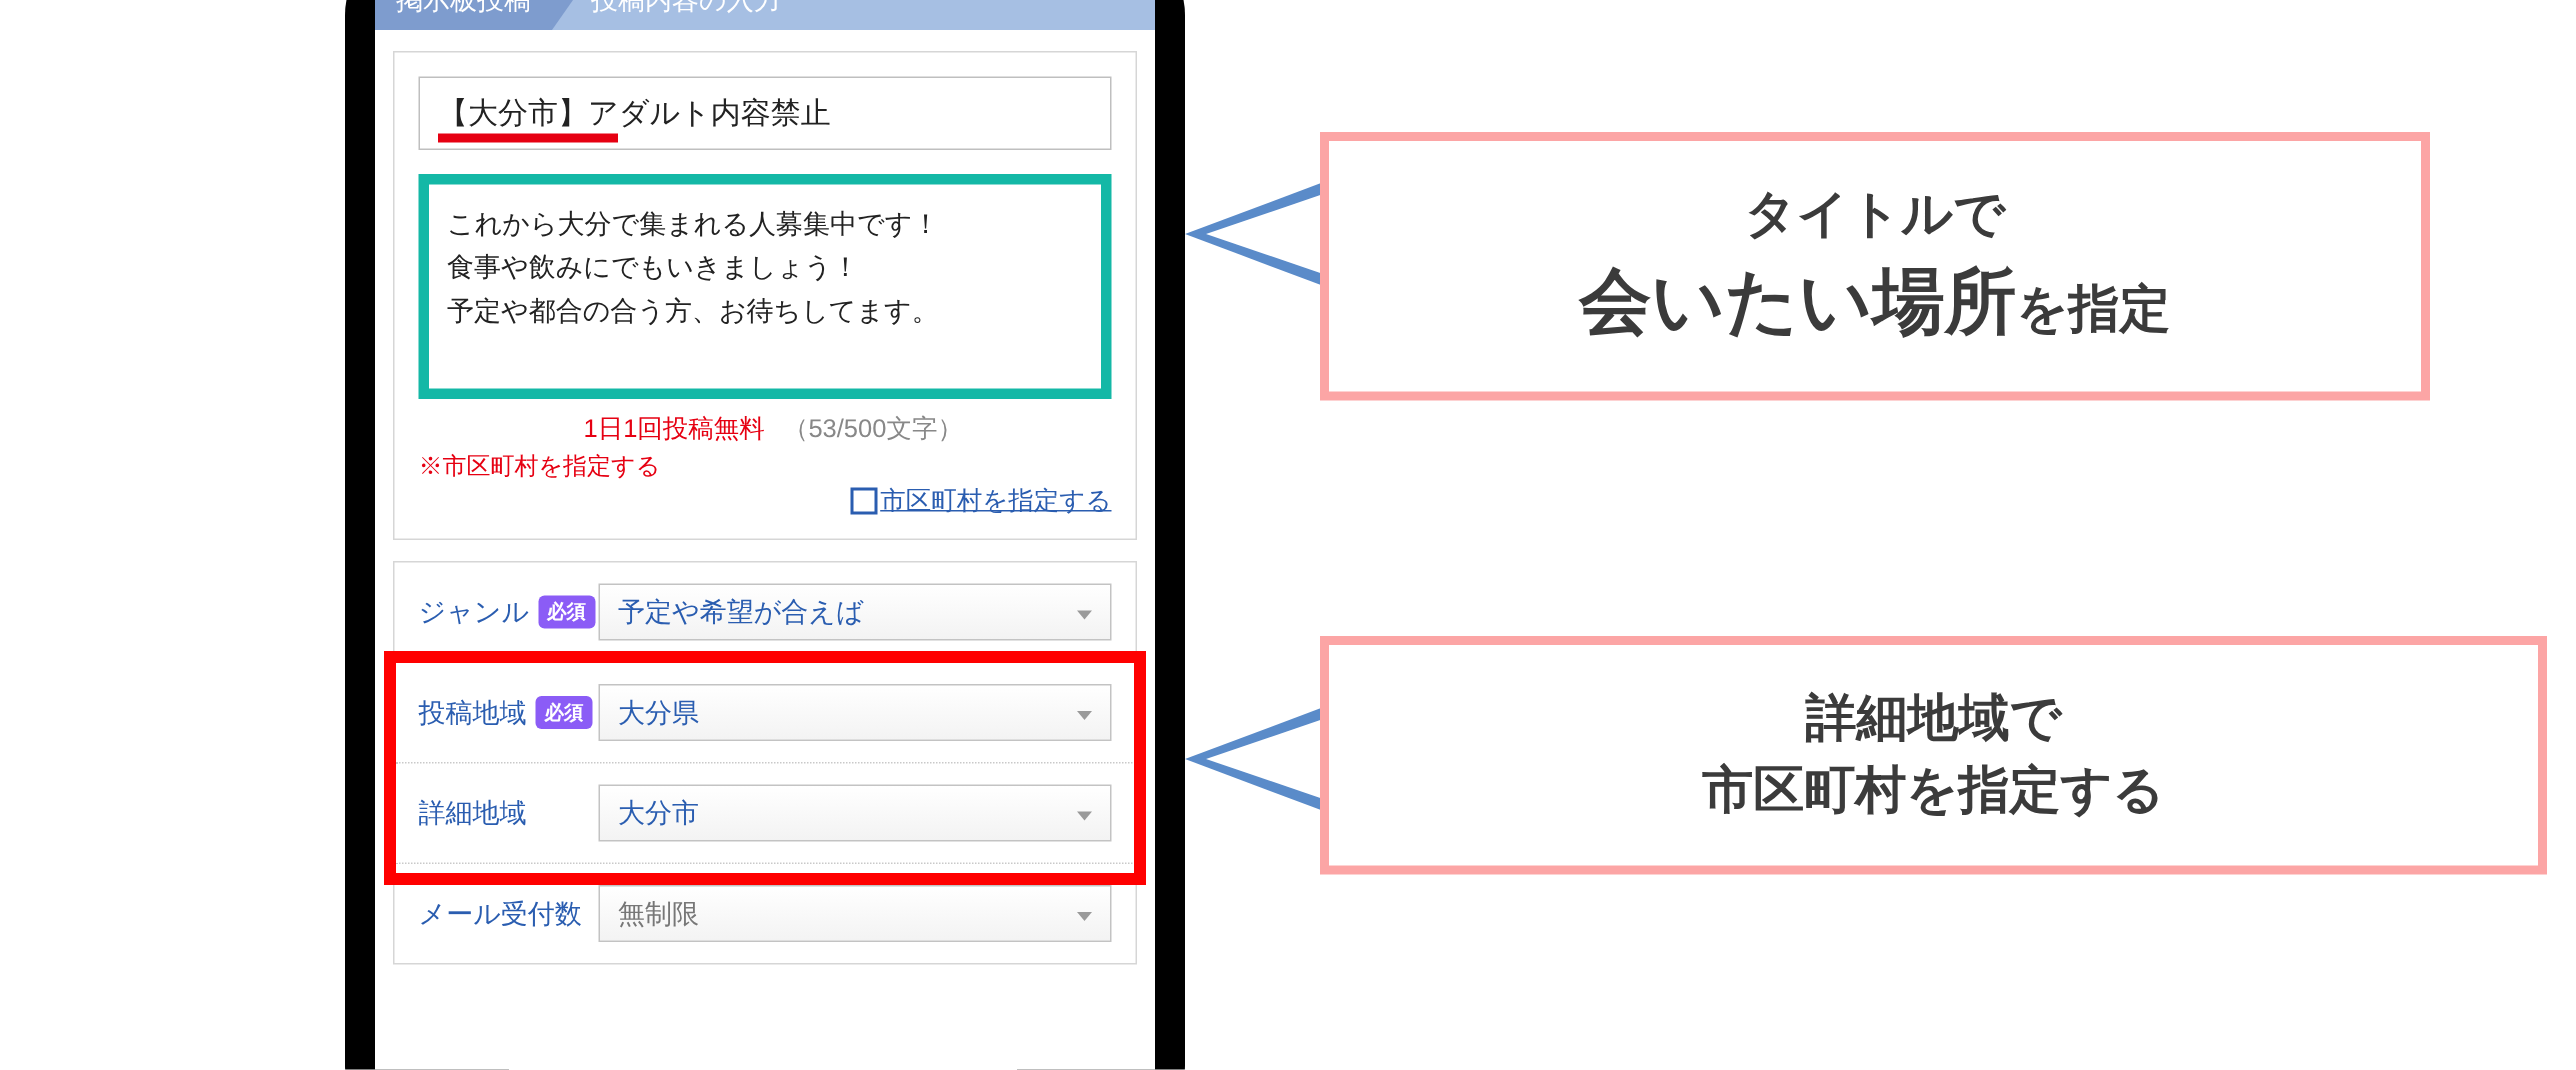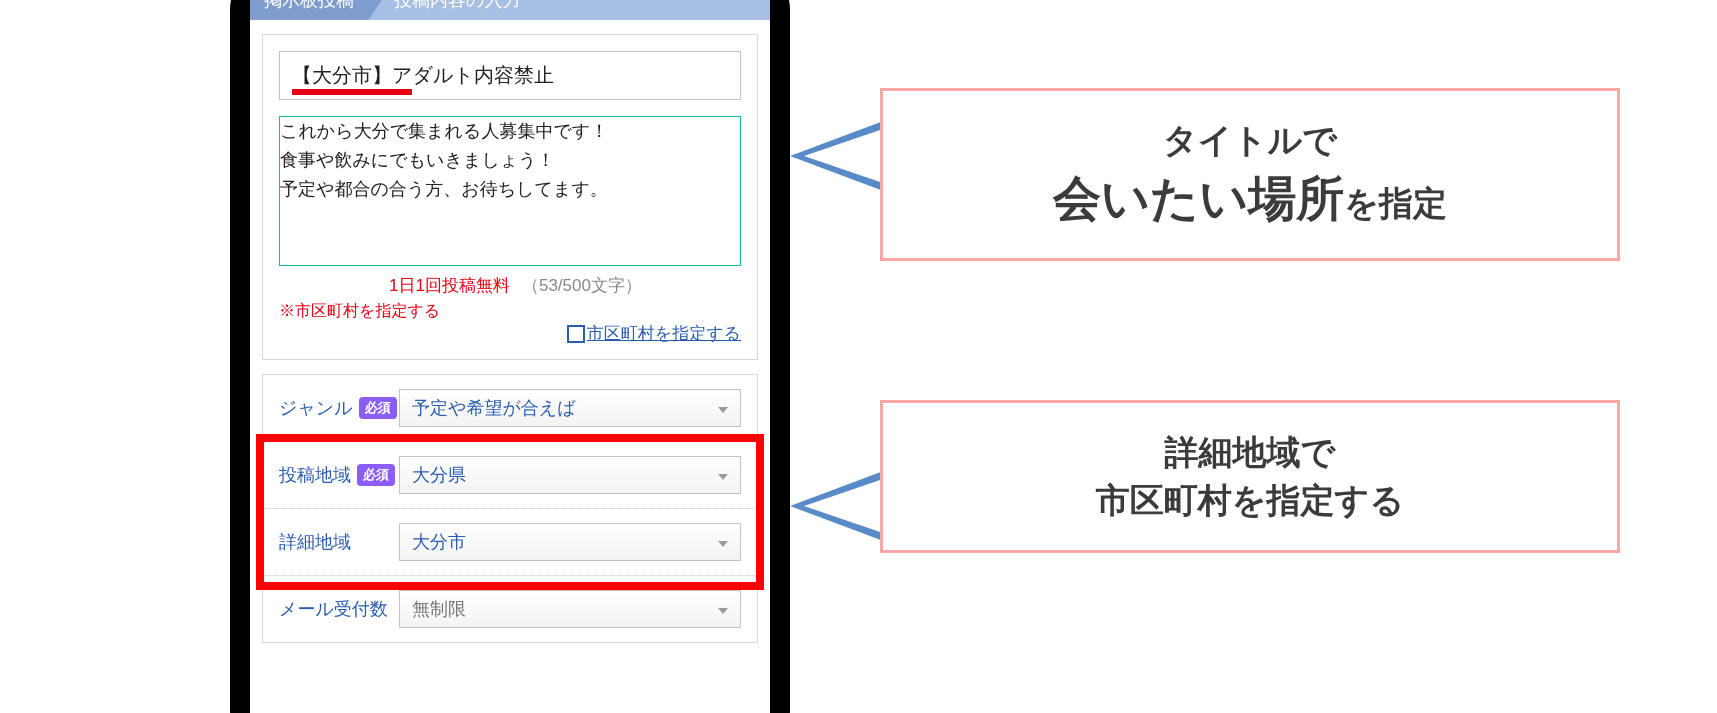--- a/index.html
+++ b/index.html
@@ -84,21 +84,22 @@
     position: absolute;
     left: 12px;
     bottom: 4px;
     width: 120px;
     height: 6px;
     background: #e60012;
   }
 
   .body-input {
     margin: 0 16px 8px;
-    border: 1px solid #14b8a6;
+    border: 7px solid #14b8a6;
+    padding: 12px;
     font-size: 18px;
     color: #222;
     line-height: 1.6;
     min-height: 150px;
     white-space: pre-line;
   }
 
   .meta-row {
     padding: 0 16px 14px;
     font-size: 17px;
@@ -161,32 +162,32 @@
     left: 256px;
     top: 434px;
     width: 508px;
     height: 156px;
     pointer-events: none;
   }
 
   
   .callout {
     position: absolute;
-    border: 3px solid #fca5a5;
+    border: 6px solid #fca5a5;
     background: #fff;
     padding: 26px 36px;
     font-weight: 800;
     color: #3b3b3b;
     line-height: 1.4;
     text-align: center;
   }
   .callout .big { font-size: 48px; }
   .callout .mid { font-size: 34px; }
   .callout1 { left: 880px; top: 88px; width: 740px; }
-  .callout2 { left: 880px; top: 400px; width: 740px; }
+  .callout2 { left: 880px; top: 424px; width: 818px; }
 
   .pointer {
     position: absolute;
     width: 0; height: 0;
   }
   
   .p1a { left: 790px; top: 120px;
          border-top: 36px solid transparent;
          border-bottom: 36px solid transparent;
          border-right: 96px solid #5a8bc9; }

